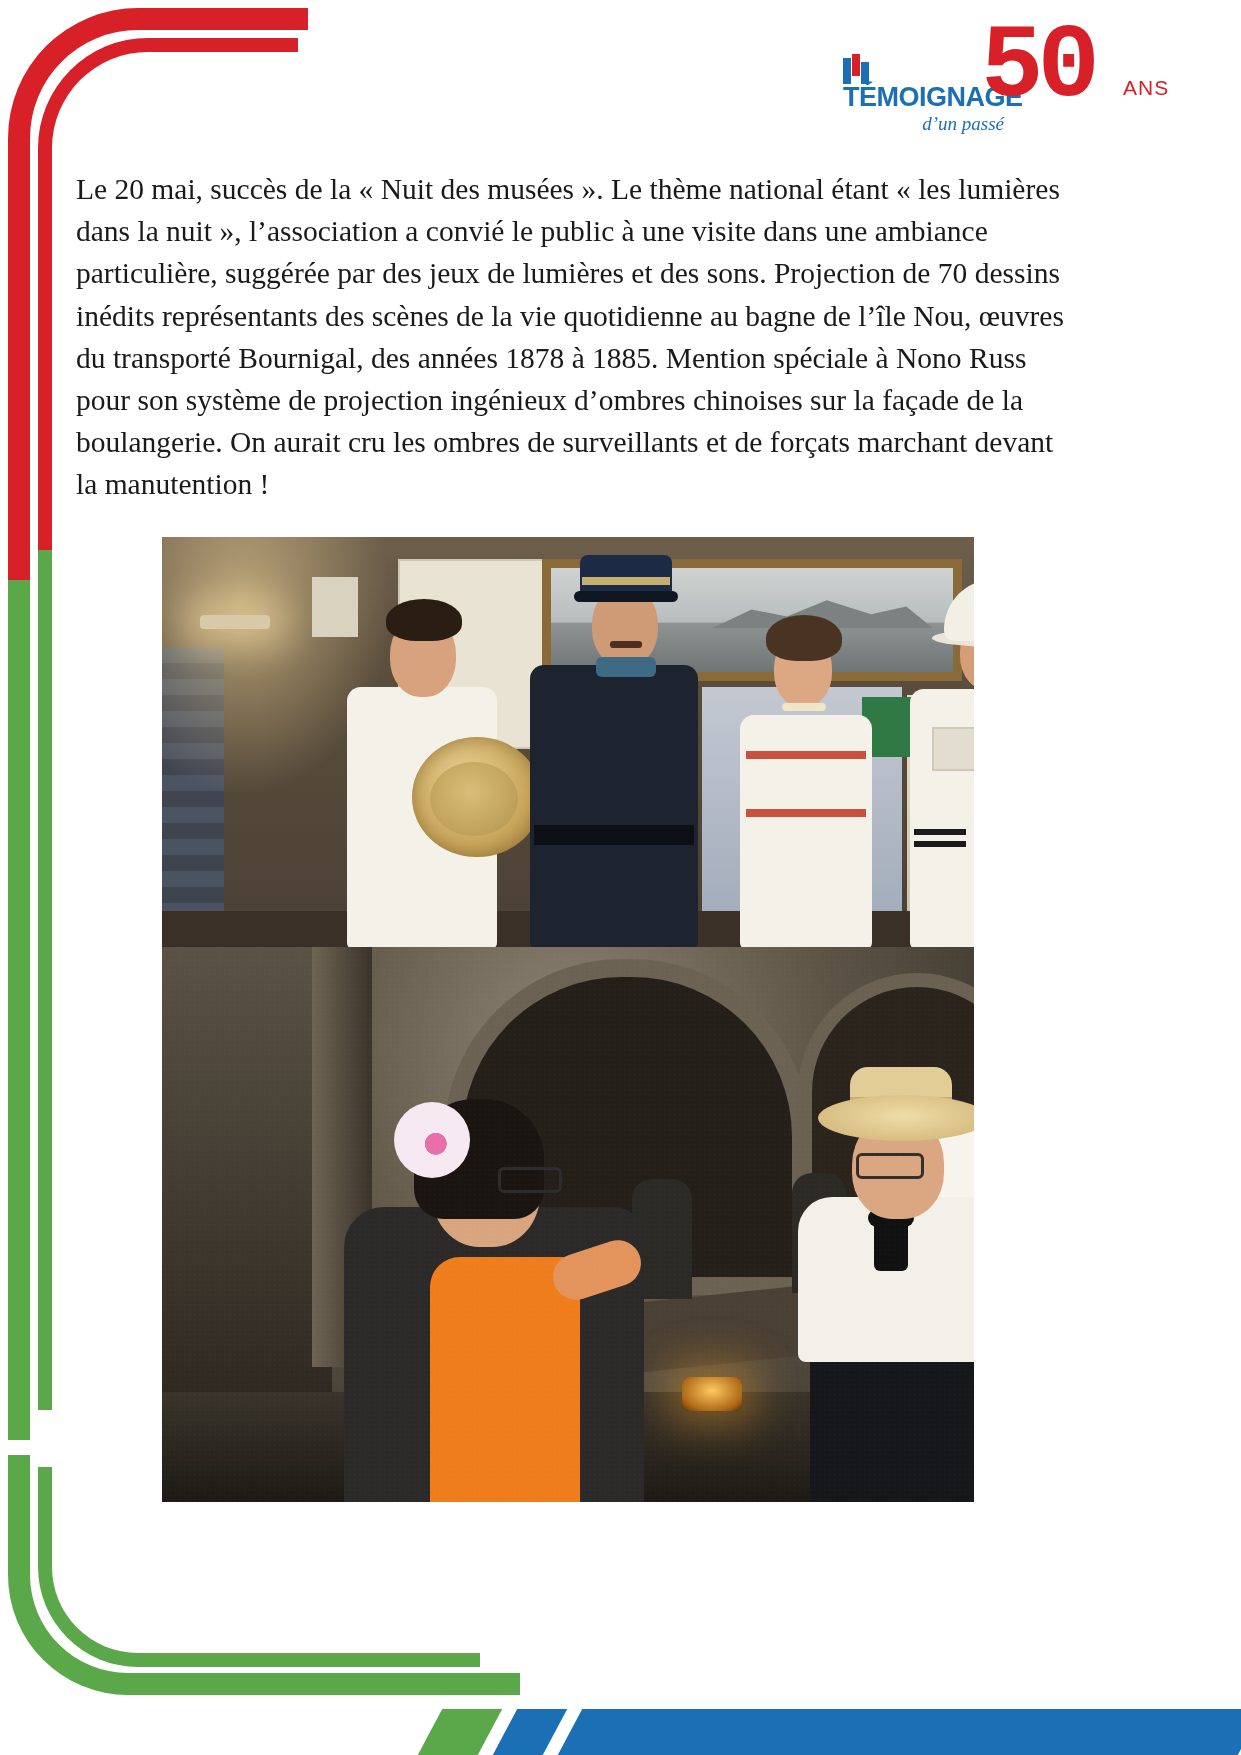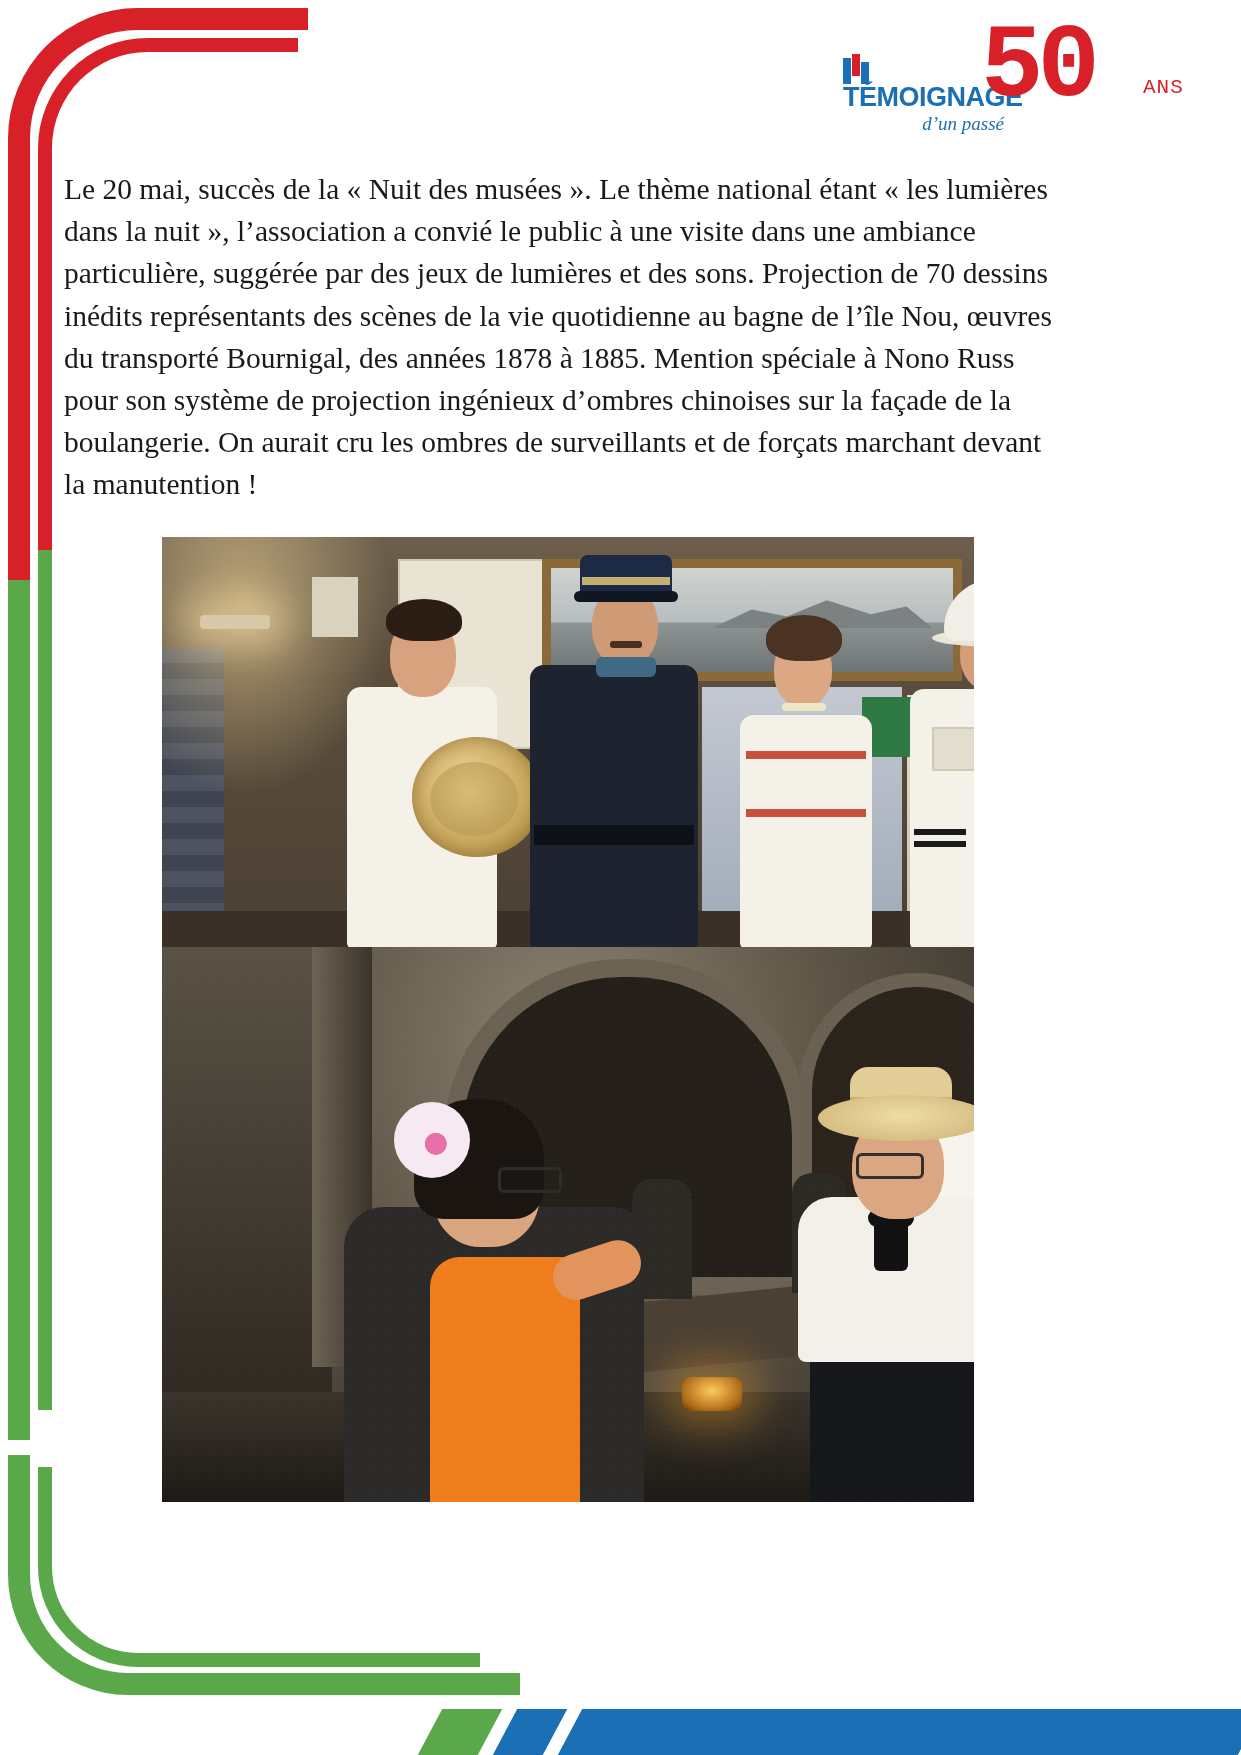--- a/index.html
+++ b/index.html
@@ -194,32 +194,32 @@
     top: 0;
     font-family: Liberation Mono, monospace;
     font-weight: bold;
     font-size: 104px;
     line-height: 0.95;
     color: #d72028;
     letter-spacing: -6px;
   }
   .logo-ans {
     position: absolute;
-    left: 300px;
+    left: 280px;
     top: 58px;
-    font-family: Liberation Mono, monospace;
+    font-family: Liberation Sans, sans-serif;
     font-size: 21px;
     color: #d72028;
     letter-spacing: 1px;
   }
 
   
   .article {
     position: absolute;
-    left: 64px;
+    left: 76px;
     top: 168px;
     width: 1000px;
     font-size: 29.5px;
     line-height: 1.43;
     color: #1a1a1a;
     text-align: left;
   }
 
   
   .photo {

